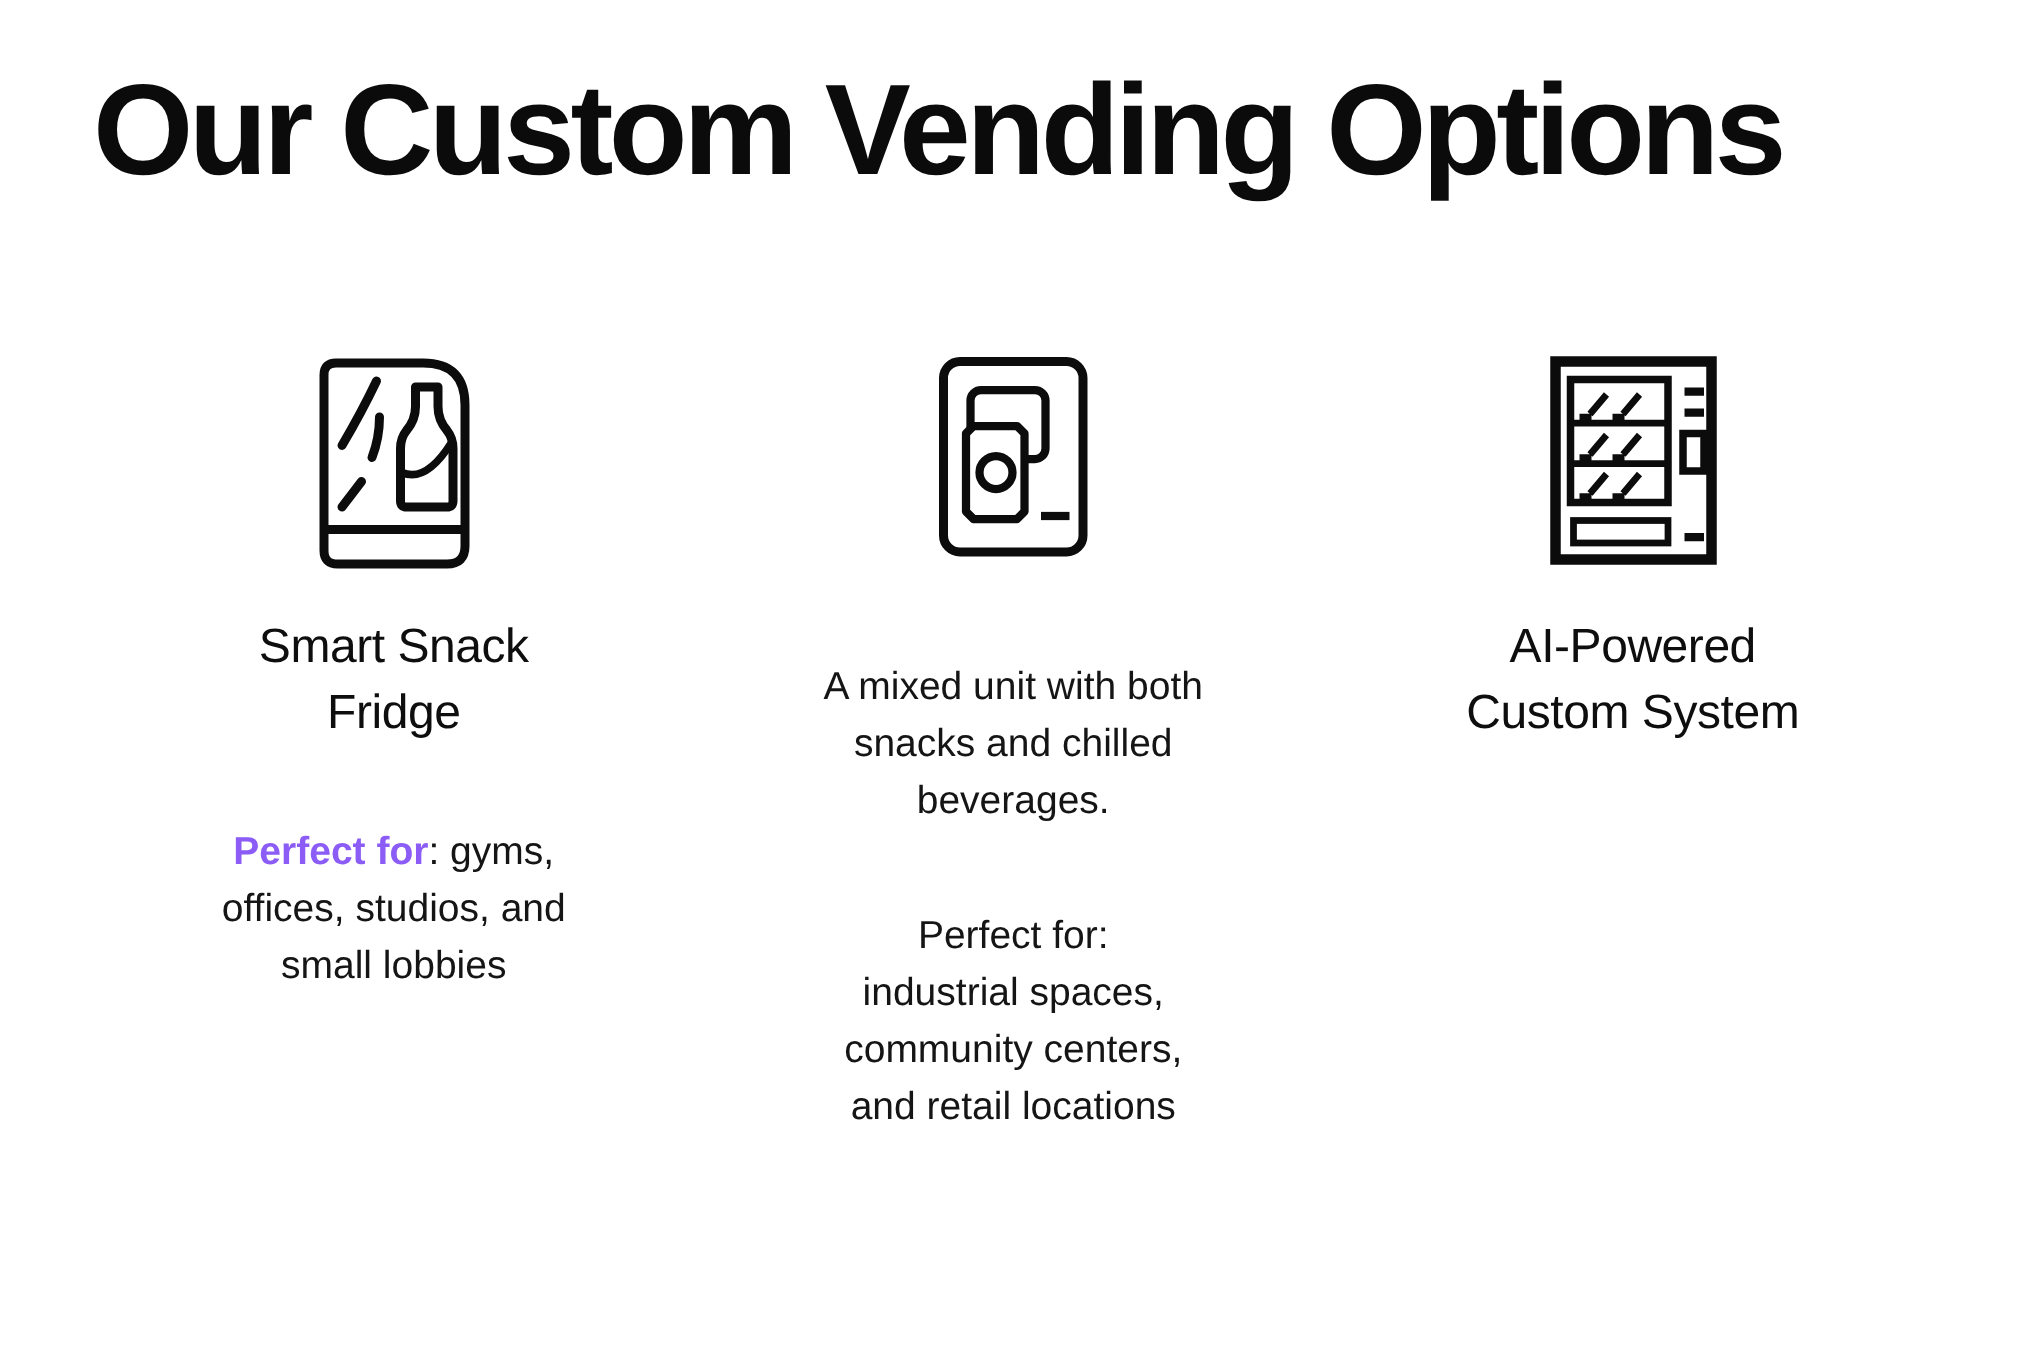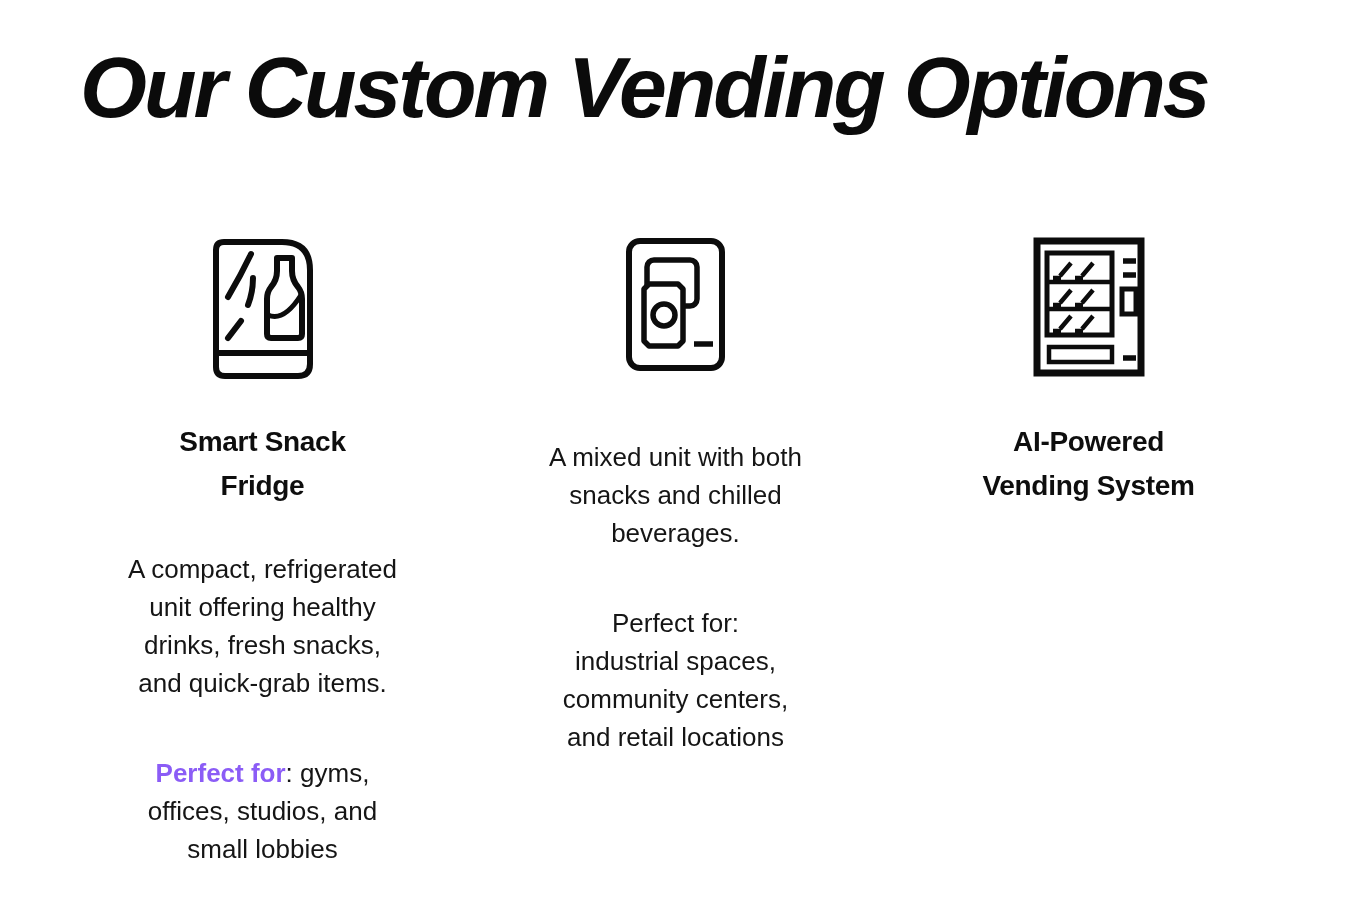--- a/index.html
+++ b/index.html
@@ -9,28 +9,27 @@
   body {
     width: 1351px;
     height: 901px;
     background: #ffffff;
     color: #111111;
     font-family: "Liberation Sans", sans-serif;
     overflow: hidden;
     position: relative;
   }
   .page-title {
-    margin: 40px 0 0 80px;
+    margin: 40px 0 0 62px;
     font-size: 86px;
     font-weight: 700;
     letter-spacing: -3px;
     line-height: 1.1;
     color: #0b0b0b;
     white-space: nowrap;
-    font-style: italic;
   }
   .cards {
     display: grid;
     grid-template-columns: repeat(3, 1fr);
     padding: 0 56px;
     margin-top: 102px;
   }
   .card {
     display: flex;
     flex-direction: column;
@@ -41,23 +40,23 @@
     height: 142px;
     display: flex;
     align-items: flex-start;
     justify-content: center;
     margin-bottom: 29px;
   }
   .card-icon svg {
     display: block;
   }
   .card-title {
-    margin: 12px;
-    font-size: 28px;
-    font-weight: 700;
+    margin: 0;
+    font-size: 32px;
+    font-weight: 400;
     line-height: 44px;
     letter-spacing: -0.3px;
     color: #0e0e0e;
     white-space: pre-line;
   }
   .card-desc {
     margin: 30px 0 0 0;
     font-size: 26px;
     line-height: 38px;
     color: #151515;
@@ -89,24 +88,20 @@
         <path d="M5 116 H99"></path>
         <path d="M40 17 Q30 38 17 60" stroke-linecap="round"></path>
         <path d="M42 41 Q42 55 37 68" stroke-linecap="round"></path>
         <path d="M30 84 L17 101" stroke-linecap="round"></path>
         <path d="M66 21 H81 V34 Q81 43 87 50 Q91 55 91 62 V97 Q91 101 87 101 H60 Q56 101 56 97 V62 Q56 55 60 50 Q66 43 66 34 Z" stroke-linejoin="round"></path>
         <path d="M57 78 Q73 85 90 58" stroke-width="5"></path>
       </svg>
     </div>
     <h2 class="card-title">Smart Snack
 Fridge</h2>
-    <p class="card-desc">A compact, refrigerated
-unit offering healthy
-drinks, fresh snacks,
-and quick-grab items.</p>
     <p class="card-perfect"><strong>Perfect for</strong><span>: gyms,
 offices, studios, and
 small lobbies</span></p>
   </div>
 
   <div class="card">
     <div class="card-icon">
       <svg width="101" height="135" viewBox="0 0 101 135" fill="none" stroke="#0c0c0c" stroke-width="6">
         <rect x="4" y="4" width="93" height="127" rx="11"></rect>
         <rect x="22" y="23" width="50" height="46" rx="7" stroke-width="5.5"></rect>
@@ -133,16 +128,16 @@
         <path d="M20 41 H28 M27 39 L38 26 M42 41 H50 M49 39 L60 26" stroke-width="4.5"></path>
         <path d="M20 68 H28 M27 66 L38 53 M42 68 H50 M49 66 L60 53" stroke-width="4.5"></path>
         <path d="M20 94 H28 M27 92 L38 79 M42 94 H50 M49 92 L60 79" stroke-width="4.5"></path>
         <path d="M90 24 H103 M90 38 H103" stroke-width="5.5"></path>
         <rect x="89" y="52" width="14" height="25" stroke-width="5"></rect>
         <path d="M90 121 H103" stroke-width="5.5"></path>
         <rect x="16" y="110" width="63" height="15" stroke-width="4.5"></rect>
       </svg>
     </div>
     <h2 class="card-title">AI-Powered
-Vending System</h2>
+Custom System</h2>
   </div>
 
 </div>
 
 </body></html>

